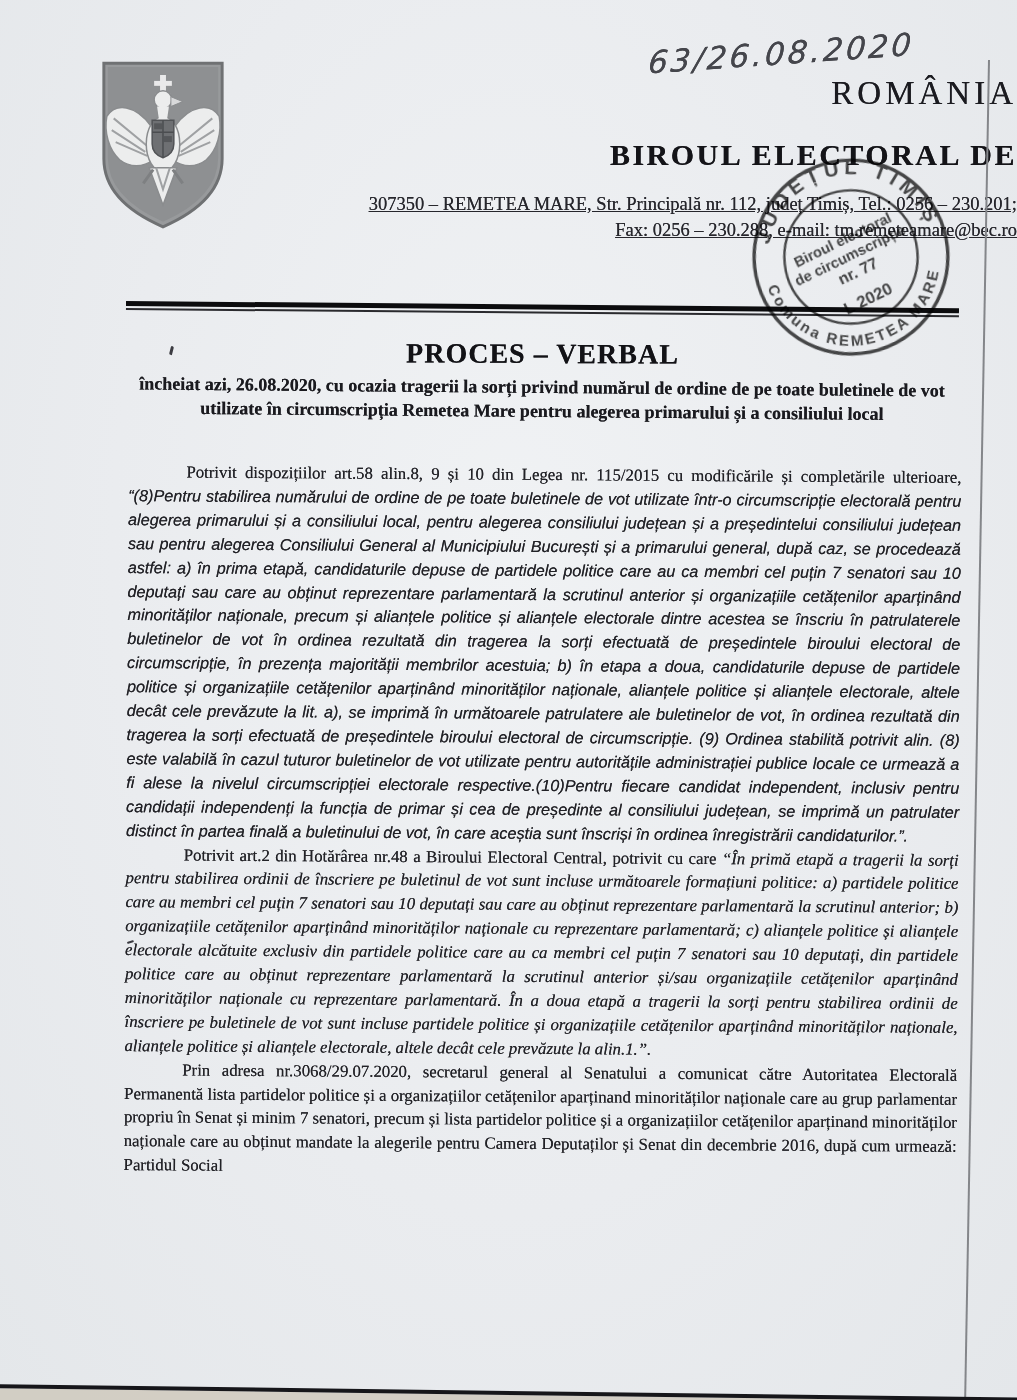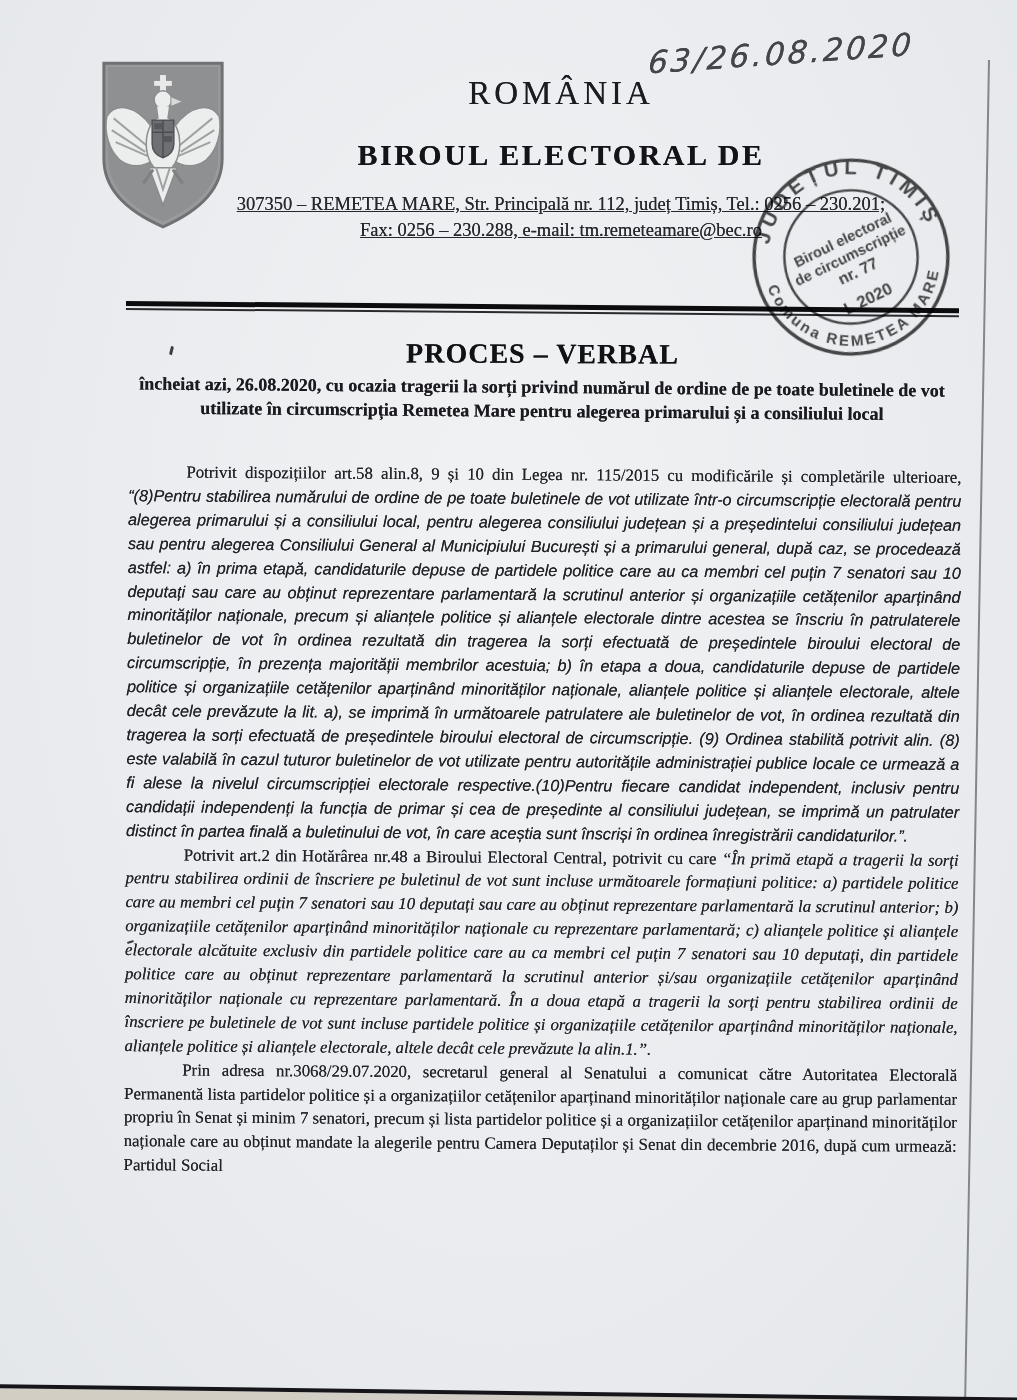--- a/index.html
+++ b/index.html
@@ -20,21 +20,21 @@
 
   
   .coa{position:absolute;left:94px;top:55px;width:138px;height:178px;filter:blur(.4px);}
   .handwritten{
     position:absolute;left:648px;top:34px;width:300px;
     font-family:"DejaVu Sans",sans-serif;font-style:italic;
     font-size:31px;color:#45464c;letter-spacing:3px;
     transform:rotate(-4deg) skewX(-9deg);
     white-space:nowrap;
   }
-  .header-block{position:absolute;left:105px;top:75px;width:912px;text-align:center;}
+  .header-block{position:absolute;left:105px;top:75px;width:912px;text-align:right;}
   .country{font-size:33px;letter-spacing:4px;color:#1b1b20;}
   .office{margin-top:24px;font-size:30px;font-weight:bold;letter-spacing:2.5px;color:#141418;line-height:37px;}
   .address{margin-top:18px;font-size:18.5px;color:#26262c;line-height:26px;text-decoration:underline;}
 
   
   .stamp{
     position:absolute;left:740px;top:146px;width:222px;height:222px;
     transform:rotate(-6deg);
     mix-blend-mode:multiply;opacity:.85;filter:blur(.3px);
   }

